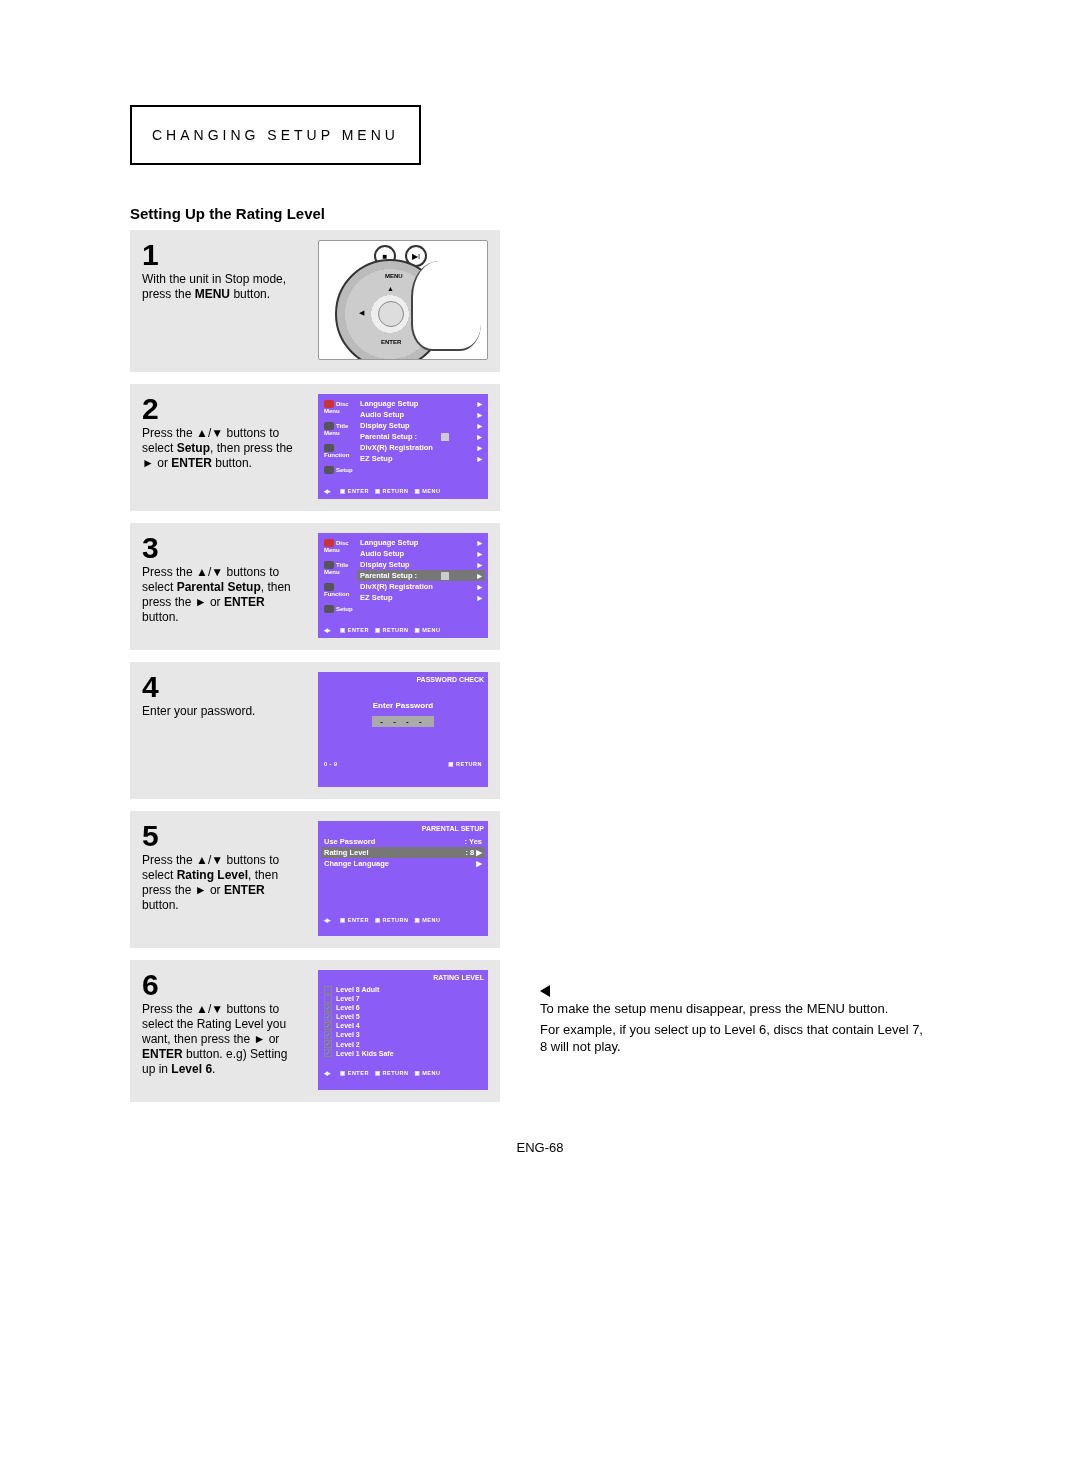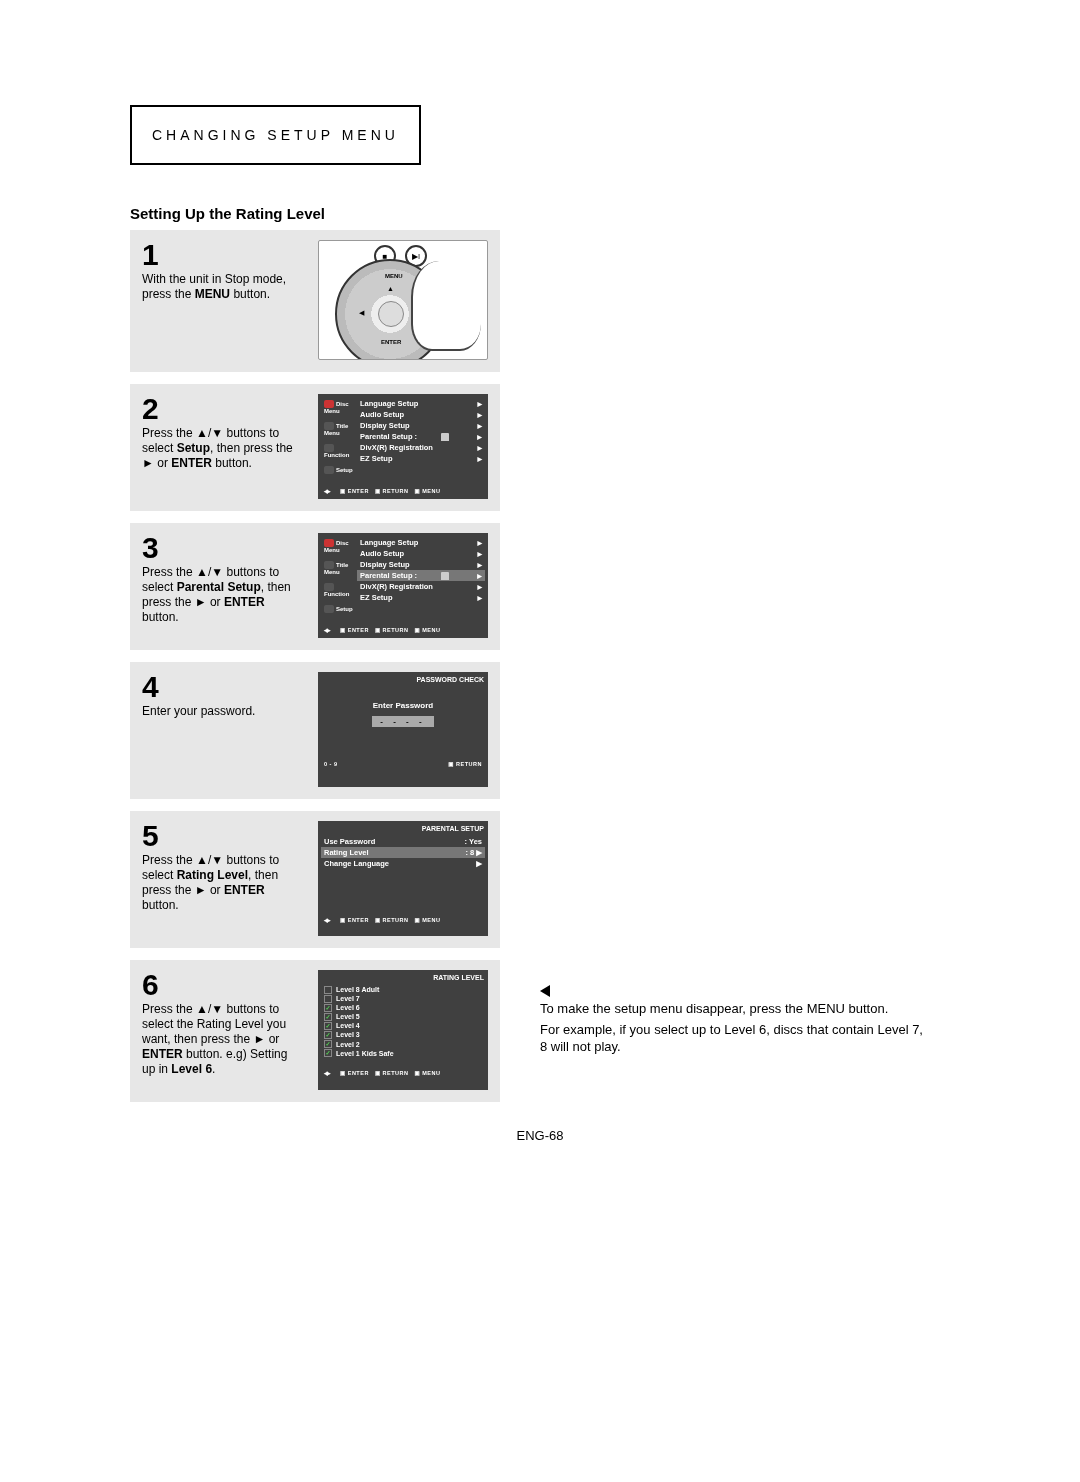--- a/index.html
+++ b/index.html
@@ -49,21 +49,21 @@
 }
 .step-text {
   font-size: 12px;
   line-height: 1.25;
 }
 .step-right {
   width: 170px;
   flex-shrink: 0;
 }
 .osd {
-  background: #404040;
+  background: #8b5cf6;
   color: #fff;
   font-size: 7.5px;
   width: 170px;
   min-height: 100px;
   padding: 4px 6px 4px 6px;
   font-weight: bold;
 }
 .osd.short1 { min-height: 105px; }
 .osd.pass { min-height: 115px; }
 .osd.parental { min-height: 115px; }
@@ -203,21 +203,21 @@
 }
 .note-tri {
   display:inline-block;
   width:0; height:0;
   border-top:6px solid transparent;
   border-bottom:6px solid transparent;
   border-right:10px solid #000;
   vertical-align:middle;
   margin-right:4px;
 }
-.page-number { text-align:center; font-size:13px; margin-top:14px; }
+.page-number { text-align:center; font-size:13px; margin-top:26px; }
 </style>
 </head>
 <body>
 
 
 
 <div class="page-header">
   <span class="chapter-title">CHANGING SETUP MENU</span>
 </div>
 

